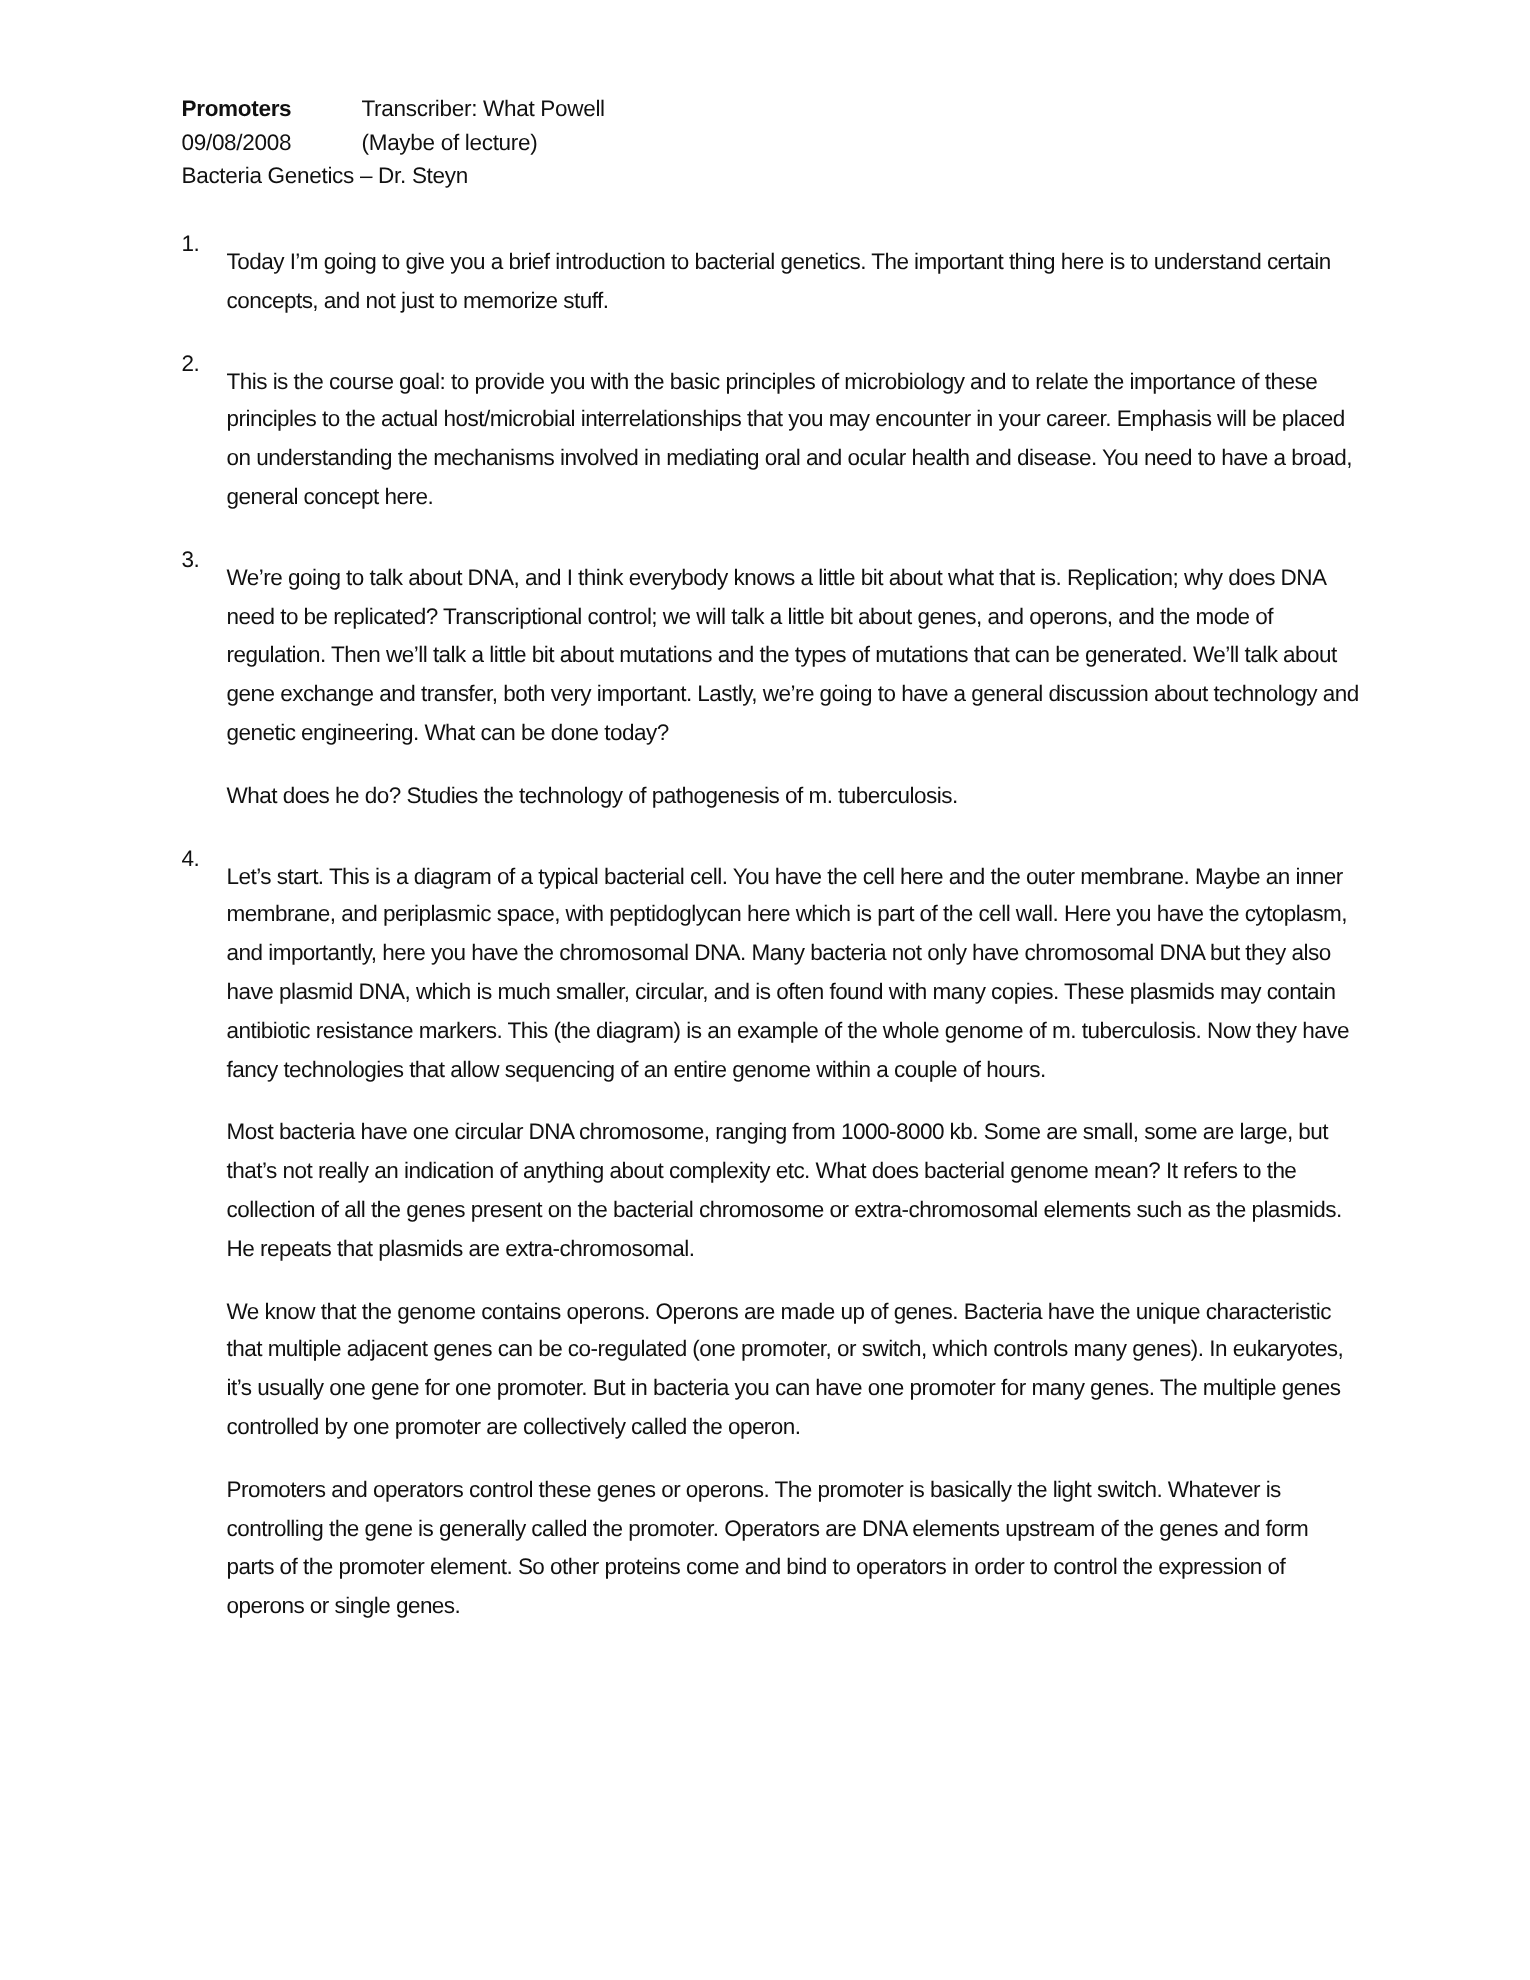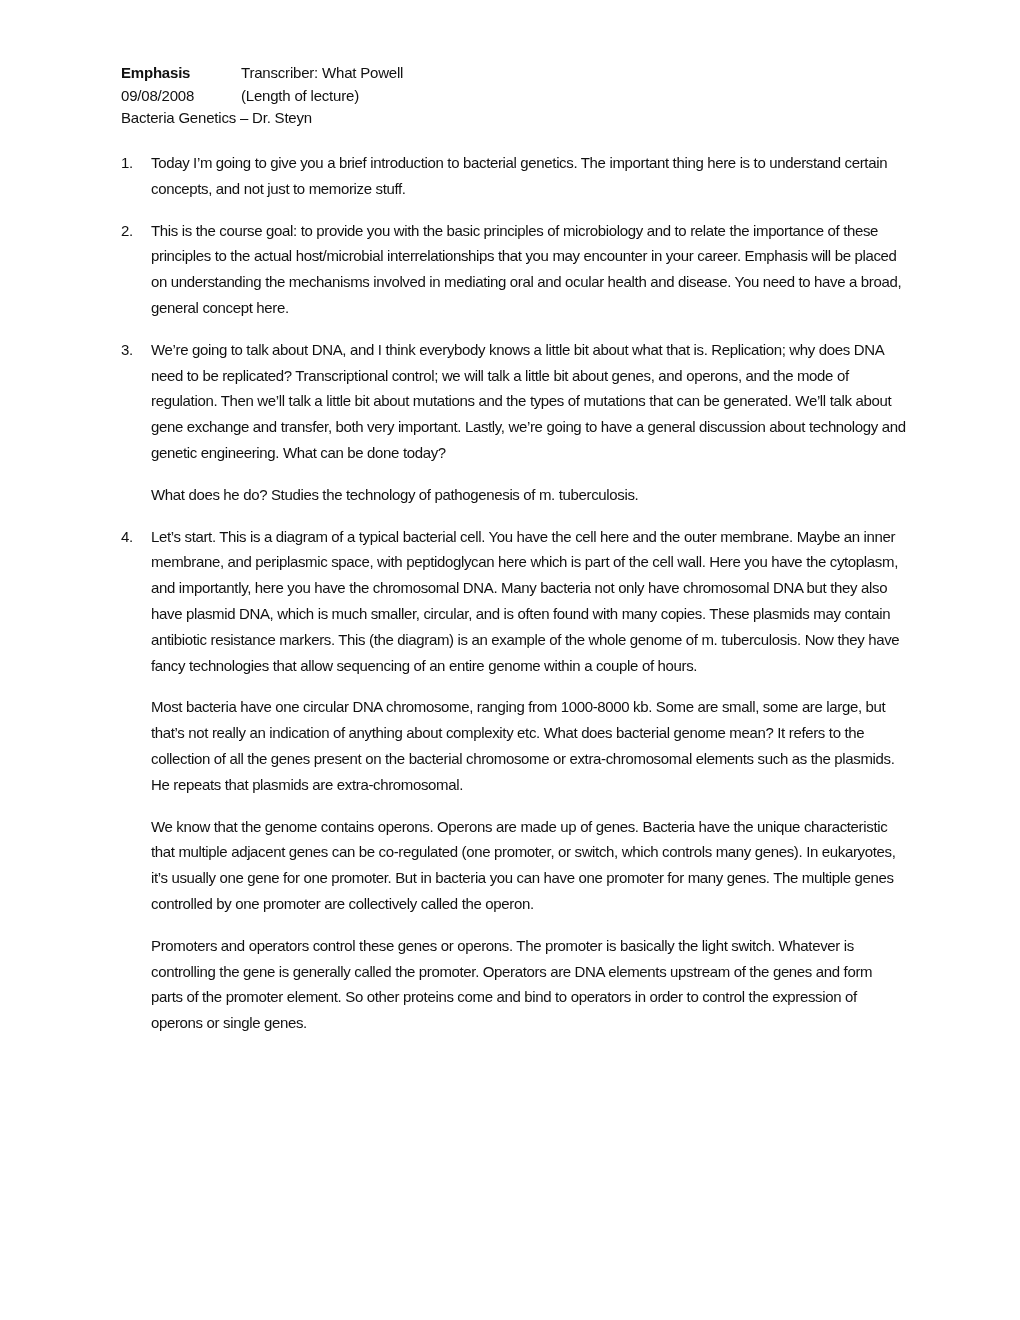--- a/index.html
+++ b/index.html
@@ -7,35 +7,35 @@
          font-family: "Liberation Sans", "DejaVu Sans", sans-serif; color: #111; }
   .page { position: absolute; left: 0; top: 0; width: 1020px; height: 1320px; }
   .header { position: absolute; left: 121px; top: 62px; font-size: 15px; line-height: 22.5px; letter-spacing: -0.2px; }
   .hrow { display: flex; }
   .hcol1 { width: 120px; }
   .bold { font-weight: bold; }
   .body { position: absolute; left: 121px; top: 150px; width: 785px; font-size: 15px; letter-spacing: -0.35px; }
   .item { display: flex; margin-bottom: 16px; }
   .num { width: 30px; flex: 0 0 30px; line-height: 25.8px; }
   .content { flex: 1; }
-  .para { line-height: 25.8px; margin: 0 0 16px 0; }
+  .para { line-height: 25.8px; margin: 12px 0 16px 0; }
   .para:last-child { margin-bottom: 0; }
 </style>
 </head>
 <body>
 
 <div class="page">
   <div class="header">
     <div class="hrow">
-      <span class="hcol1 bold">Emphasis</span>
+      <span class="hcol1 bold">Promoters</span>
       <span>Transcriber: What Powell</span>
     </div>
     <div class="hrow">
       <span class="hcol1">09/08/2008</span>
-      <span>(Length of lecture)</span>
+      <span>(Maybe of lecture)</span>
     </div>
     <div class="hrow">
       <span>Bacteria Genetics – Dr. Steyn</span>
     </div>
   </div>
 
   <div class="body">
     <div class="item">
       <div class="num">1.</div>
       <div class="content">

